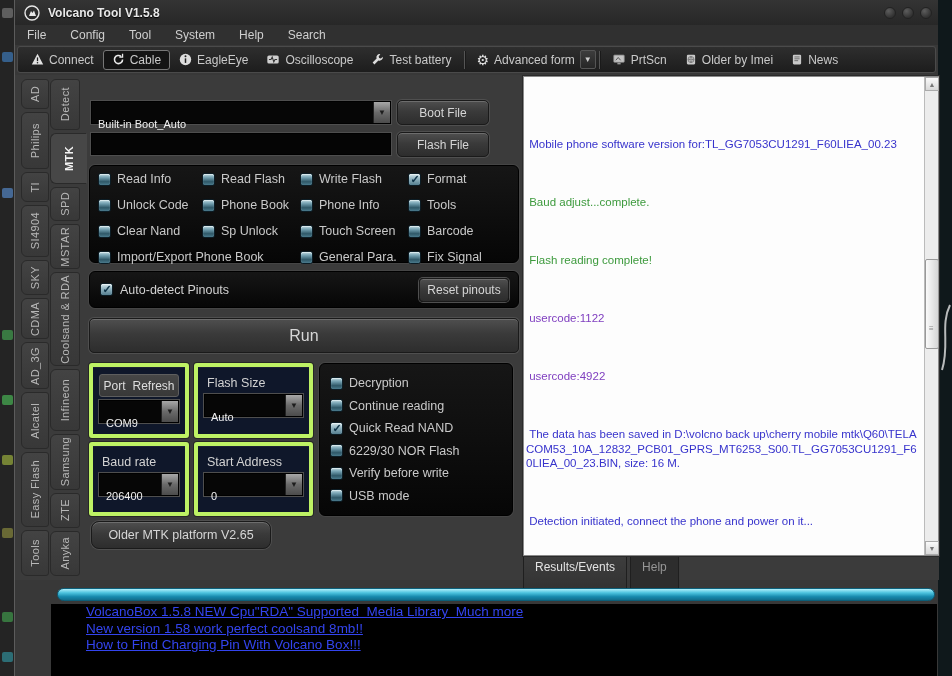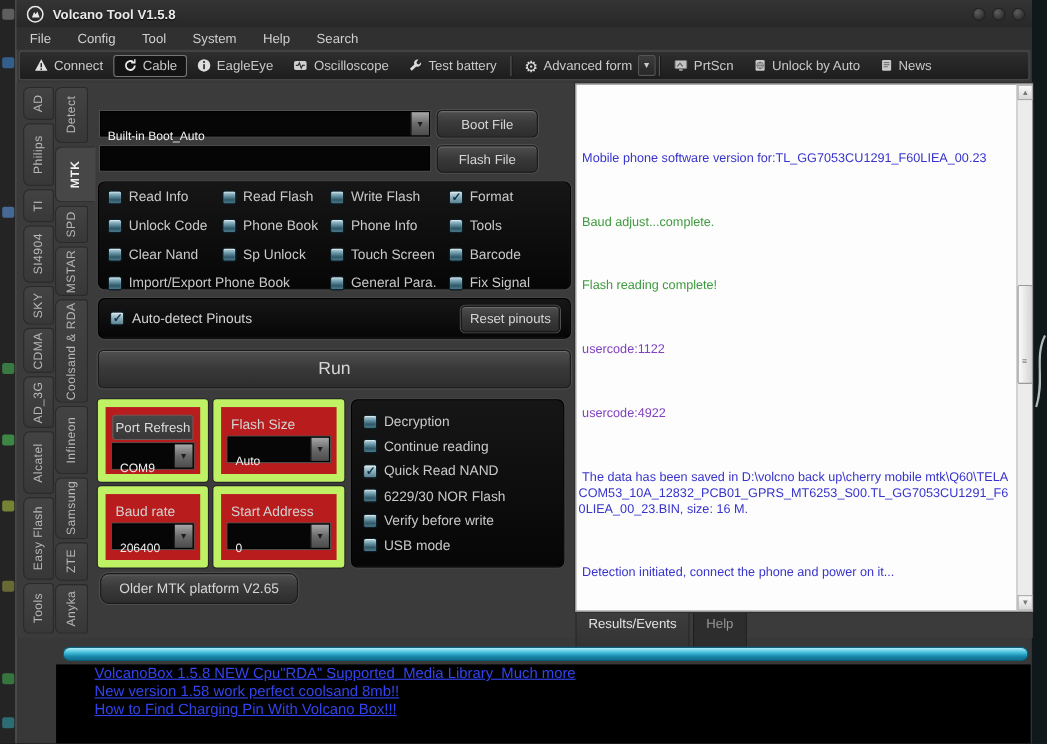--- a/index.html
+++ b/index.html
@@ -90,21 +90,21 @@
   .cb.checked::after { content:"\2713"; position:absolute; left:1.5px; top:-1px; font-size:11px;
                        font-weight:bold; color:#10354a; }
 
   .pinout-box { left:3px; top:196px; width:430px; height:37px; display:flex; align-items:center;
                 padding:0 10px; gap:7px; color:#d2d2d2; font-size:12.5px; }
   .reset-btn { position:absolute; right:9px; top:6px; width:90px; height:24px; border-radius:4px; font-size:12px; }
 
   .run-btn { position:absolute; left:3px; top:243px; width:430px; height:35px; font-size:16px; border-radius:5px; }
   .run-btn::first-letter { text-decoration:underline; }
 
-  .group { position:absolute; background:#b91c1c; border:7px solid #bef264; border-radius:3px;
+  .group { position:absolute; background:#0f172a; border:4px solid #bef264; border-radius:3px;
            box-shadow:inset 0 1px 0 rgba(255,255,255,.05), 0 0 0 1px #262626; }
   .g-port  { left:3px;   top:288px; width:100px; height:75px; }
   .g-fsize { left:108px; top:288px; width:119px; height:75px; }
   .g-baud  { left:3px;   top:367px; width:100px; height:74px; }
   .g-start { left:108px; top:367px; width:119px; height:74px; }
   .g-label { color:#d2d2d2; font-size:12.5px; margin:9px 0 4px 9px; }
   .port-hdr { margin:7px 6px 3px 6px; height:23px; border:1px solid #5e5e5e; border-radius:3px;
               background:linear-gradient(180deg,#474747,#383838); display:flex; align-items:center;
               justify-content:space-around; color:#dedede; font-size:12px; }
   .group .dd { margin:0 6px; }
@@ -239,21 +239,21 @@
           <path d="M4 9 L7 5.5 L10 9" fill="none" stroke="#555" stroke-width="1.2"></path>
         </svg>
           <span>PrtScn</span>
       </div>
       <div class="tbtn">
         <svg width="12" height="13" viewBox="0 0 16 16">
           <rect x="2.5" y="1.5" width="11" height="13" rx="1.5" fill="#c9c9c9"></rect>
           <circle cx="8" cy="8" r="4" fill="none" stroke="#666" stroke-width="1"></circle>
           <path d="M4 8 H12 M8 4 a6 6 0 0 1 0 8 M8 4 a6 6 0 0 0 0 8" fill="none" stroke="#666" stroke-width=".8"></path>
         </svg>
-          <span>Unlock by Auto</span>
+          <span>Older by Imei</span>
       </div>
       <div class="tbtn">
         <svg width="12" height="13" viewBox="0 0 16 16">
           <rect x="2.5" y="1.5" width="11" height="13" rx="1.5" fill="#c9c9c9"></rect>
           <rect x="4.5" y="4" width="7" height="1.2" fill="#666"></rect>
           <rect x="4.5" y="6.5" width="7" height="1.2" fill="#666"></rect>
           <rect x="4.5" y="9" width="5" height="1.2" fill="#666"></rect>
         </svg>
           <span>News</span>
       </div>

